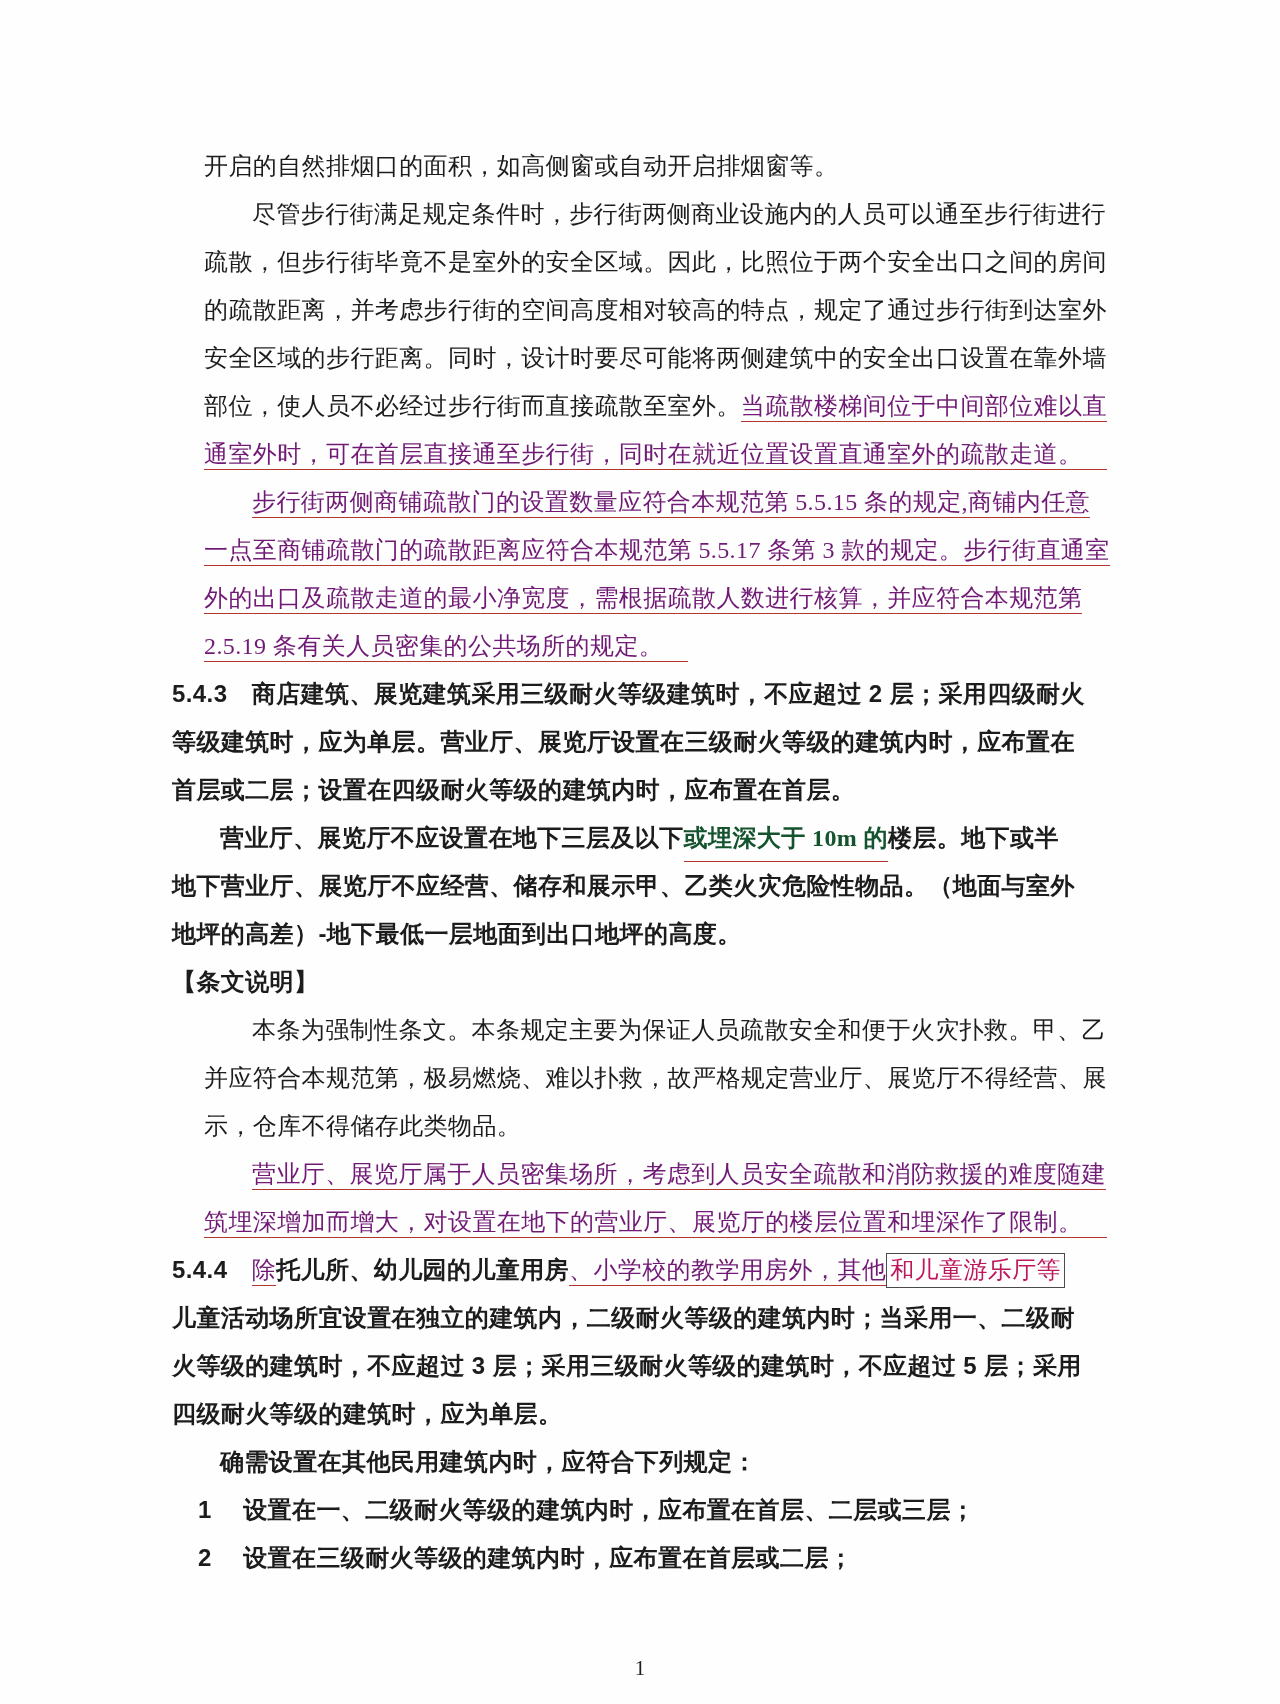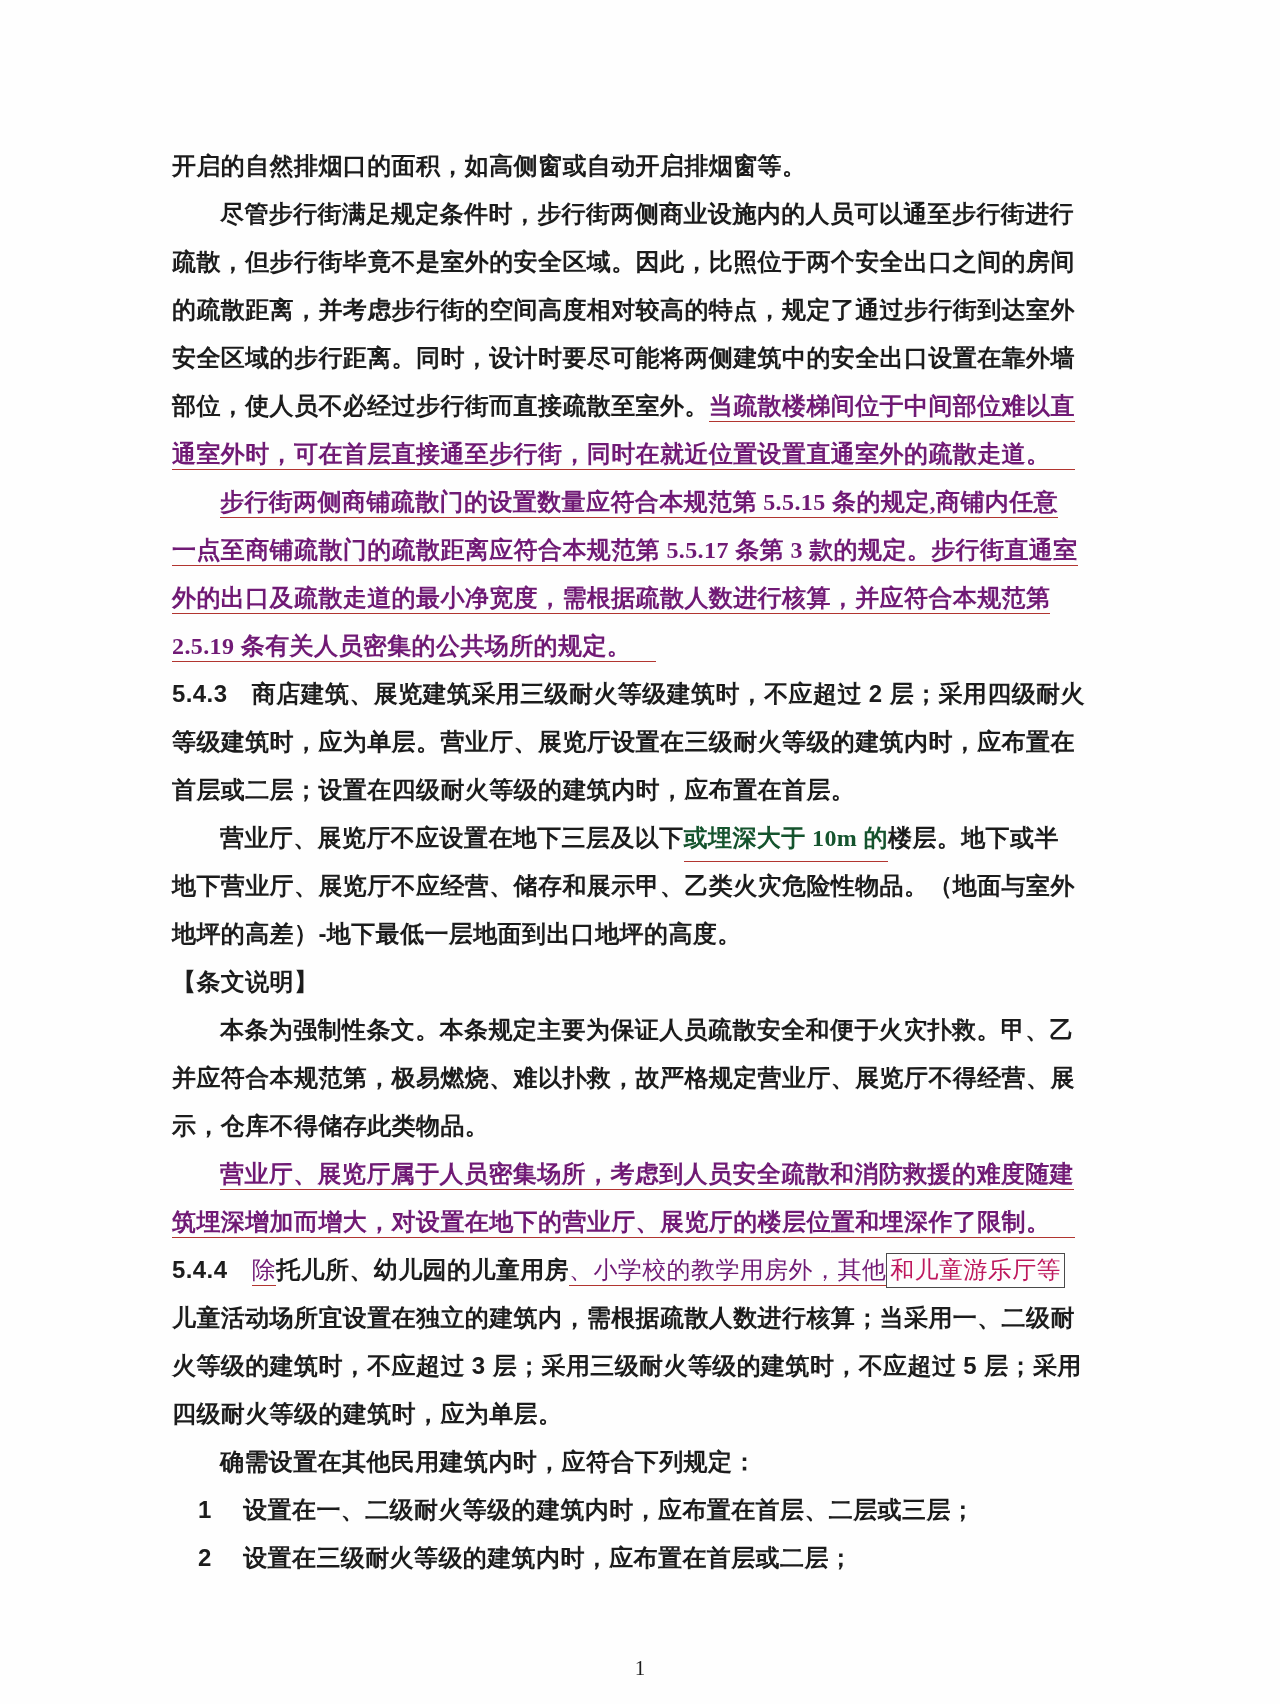--- a/index.html
+++ b/index.html
@@ -20,21 +20,21 @@
     width: 880px;
   }
   .line {
     height: 48px;
     line-height: 48px;
     font-size: 24px;
     letter-spacing: 0.4px;
     color: #1c1c1c;
     white-space: nowrap;
   }
-  .line.serif { font-family: "Liberation Serif", serif; font-weight: bold; }
+  .line.serif { font-family: "Liberation Serif", serif; font-weight: normal; margin-left: 32px; }
   .line.sans  { font-family: "Liberation Sans", sans-serif; font-weight: bold; }
   .line.heading {
     height: 56px; line-height: 56px;
     text-align: center;
     font-family: "Liberation Sans", sans-serif;
     font-weight: bold;
     font-size: 29px;
     letter-spacing: 1px;
   }
   .seg { display: inline; }
@@ -94,21 +94,21 @@
       <div class="line sans" style="padding-left: 48px;"><span class="seg">营业厅、展览厅不应设置在地下三层及以下</span><span class="seg redub">或埋深大于 10m 的</span><span class="seg">楼层。地下或半</span></div>
       <div class="line sans"><span class="seg">地下营业厅、展览厅不应经营、储存和展示甲、乙类火灾危险性物品。（地面与室外</span></div>
       <div class="line sans"><span class="seg">地坪的高差）-地下最低一层地面到出口地坪的高度。</span></div>
       <div class="line sans"><span class="seg">【条文说明】</span></div>
       <div class="line serif" style="padding-left: 48px;"><span class="seg">本条为强制性条文。本条规定主要为保证人员疏散安全和便于火灾扑救。甲、乙</span></div>
       <div class="line serif"><span class="seg">并应符合本规范第，极易燃烧、难以扑救，故严格规定营业厅、展览厅不得经营、展</span></div>
       <div class="line serif"><span class="seg">示，仓库不得储存此类物品。</span></div>
       <div class="line serif" style="padding-left: 48px;"><span class="seg redu">营业厅、展览厅属于人员密集场所，考虑到人员安全疏散和消防救援的难度随建</span></div>
       <div class="line serif"><span class="seg redu">筑埋深增加而增大，对设置在地下的营业厅、展览厅的楼层位置和埋深作了限制。　</span></div>
       <div class="line sans"><span class="seg">5.4.4　</span><span class="seg redu">除</span><span class="seg">托儿所、幼儿园的儿童用房</span><span class="seg redu">、小学校的教学用房外，其他</span><span class="seg redbox">和儿童游乐厅等</span></div>
-      <div class="line sans"><span class="seg">儿童活动场所宜设置在独立的建筑内，需根据疏散人数进行核算；当采用一、二级耐</span></div>
+      <div class="line sans"><span class="seg">儿童活动场所宜设置在独立的建筑内，二级耐火等级的建筑内时；当采用一、二级耐</span></div>
       <div class="line sans"><span class="seg">火等级的建筑时，不应超过 3 层；采用三级耐火等级的建筑时，不应超过 5 层；采用</span></div>
       <div class="line sans"><span class="seg">四级耐火等级的建筑时，应为单层。</span></div>
       <div class="line sans" style="padding-left: 48px;"><span class="seg">确需设置在其他民用建筑内时，应符合下列规定：</span></div>
       <div class="line sans" style="padding-left: 26px;"><span class="seg">1　 设置在一、二级耐火等级的建筑内时，应布置在首层、二层或三层；</span></div>
       <div class="line sans" style="padding-left: 26px;"><span class="seg">2　 设置在三级耐火等级的建筑内时，应布置在首层或二层；</span></div>
     </div>
   <div class="footer">1</div>
 </div>
 
 </body></html>

